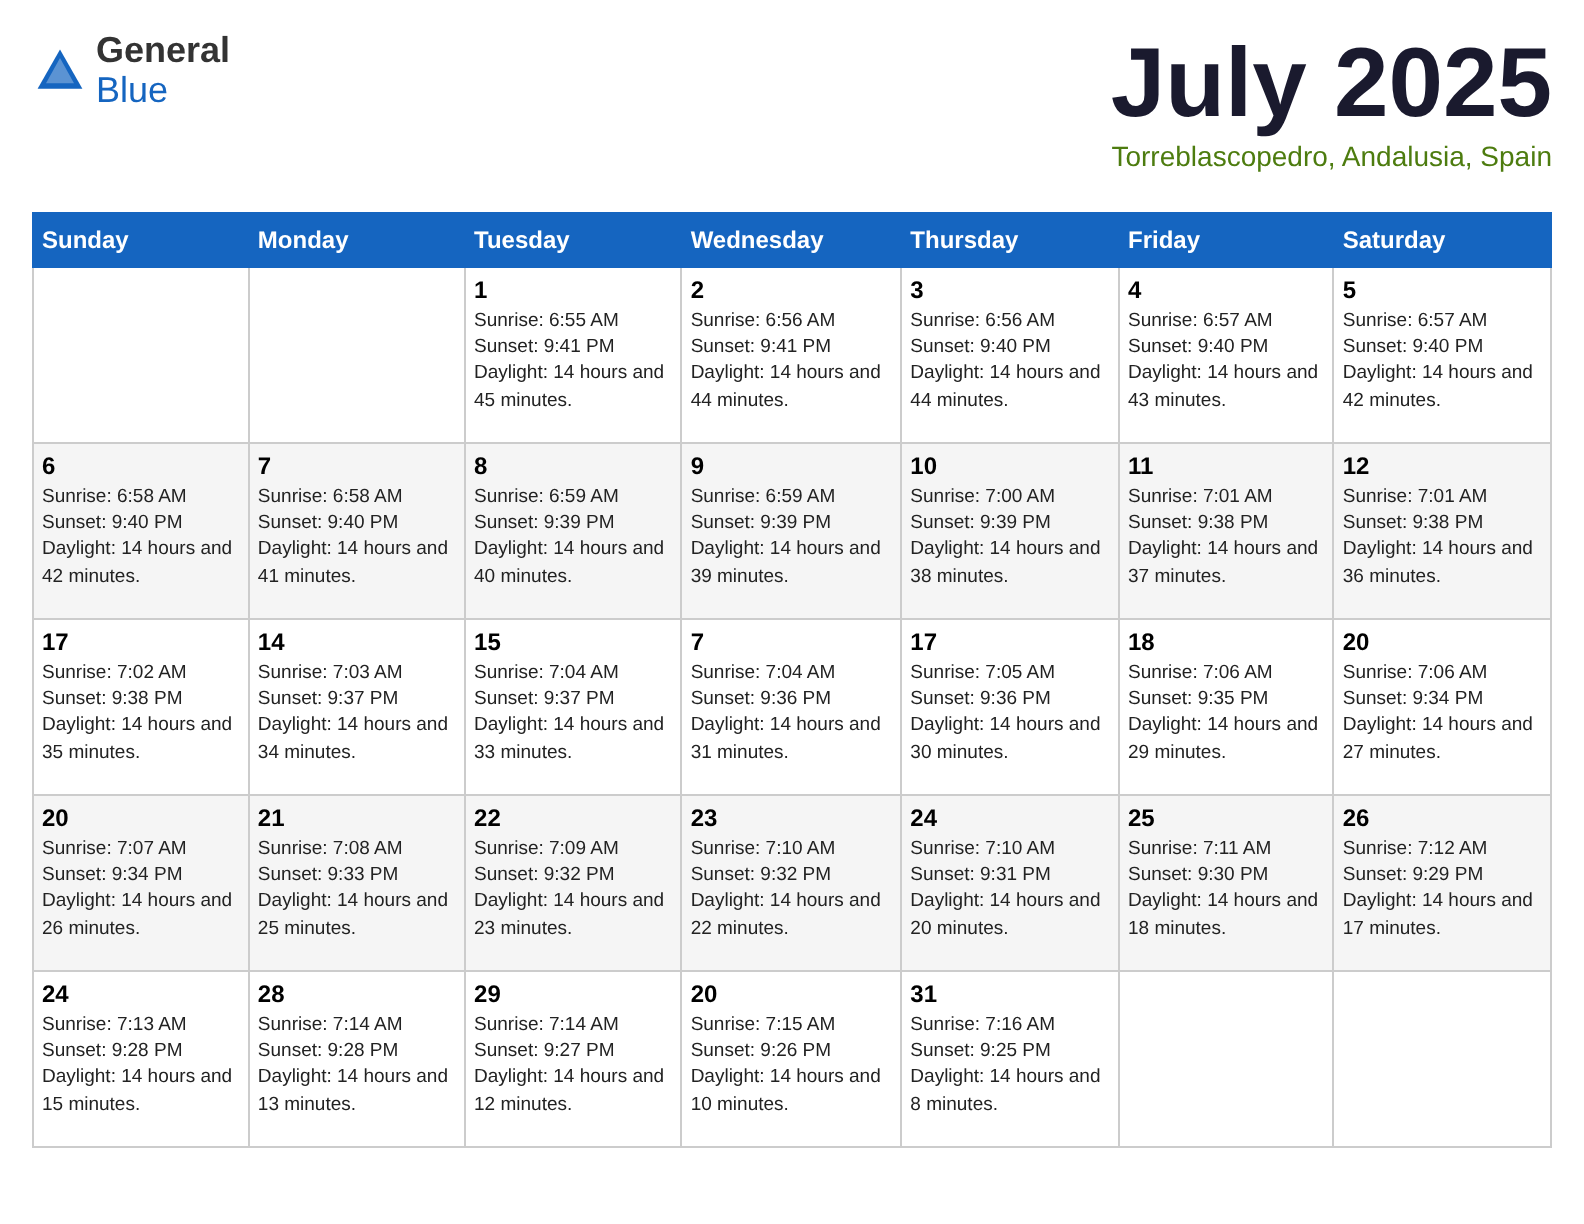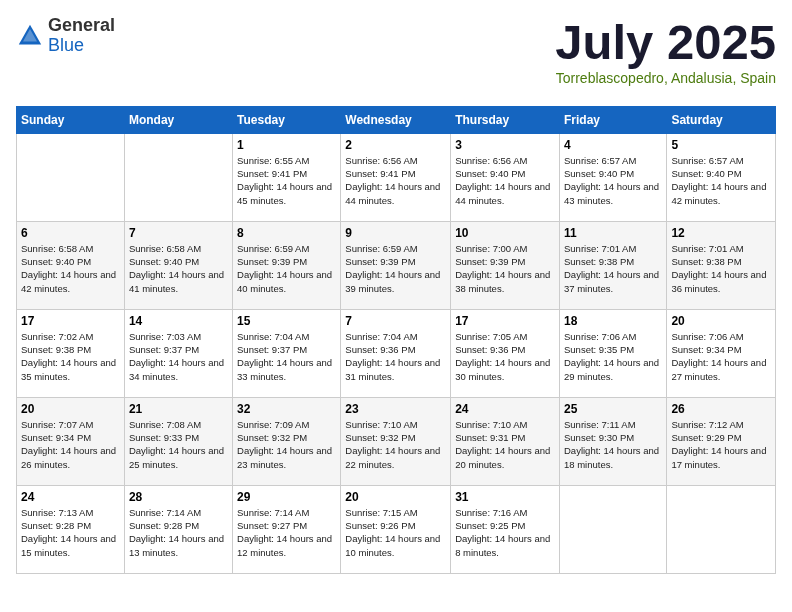--- a/index.html
+++ b/index.html
@@ -216,21 +216,21 @@
       <tr>
         <td>
           <div class="day-num">20</div>
           <div class="day-info">Sunrise: 7:07 AM<br>Sunset: 9:34 PM<br>Daylight: 14 hours and 26 minutes.</div>
         </td>
         <td>
           <div class="day-num">21</div>
           <div class="day-info">Sunrise: 7:08 AM<br>Sunset: 9:33 PM<br>Daylight: 14 hours and 25 minutes.</div>
         </td>
         <td>
-          <div class="day-num">32</div>
+          <div class="day-num">22</div>
           <div class="day-info">Sunrise: 7:09 AM<br>Sunset: 9:32 PM<br>Daylight: 14 hours and 23 minutes.</div>
         </td>
         <td>
           <div class="day-num">23</div>
           <div class="day-info">Sunrise: 7:10 AM<br>Sunset: 9:32 PM<br>Daylight: 14 hours and 22 minutes.</div>
         </td>
         <td>
           <div class="day-num">24</div>
           <div class="day-info">Sunrise: 7:10 AM<br>Sunset: 9:31 PM<br>Daylight: 14 hours and 20 minutes.</div>
         </td>

